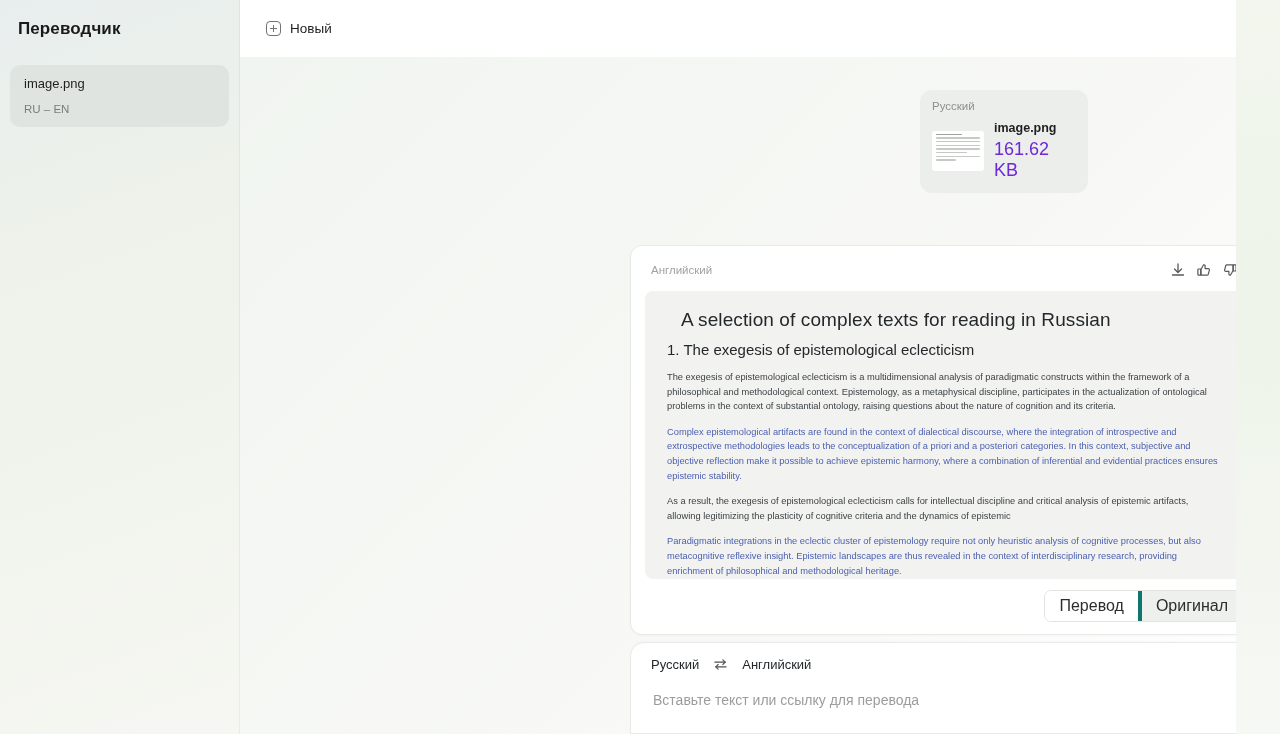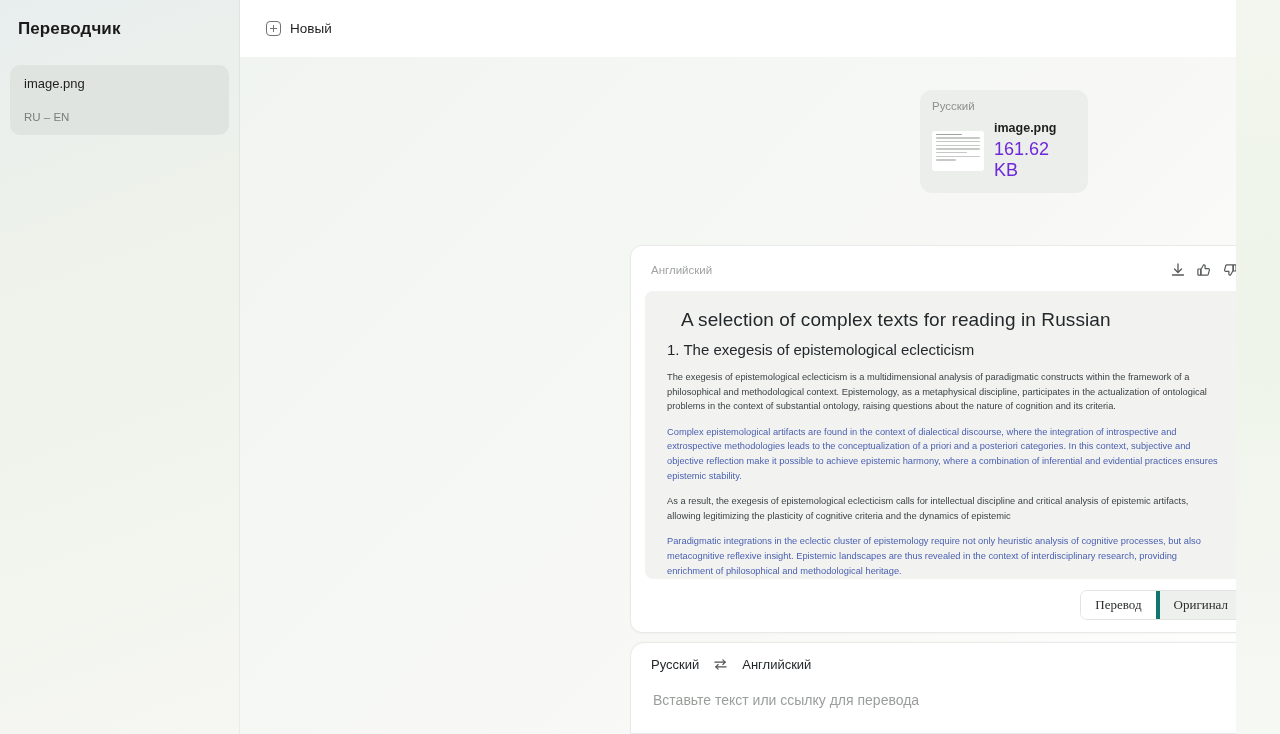--- a/index.html
+++ b/index.html
@@ -38,21 +38,21 @@
   .doc-item {
     background: #dfe4e0;
     border-radius: 10px;
     padding: 10px 14px 12px 14px;
     cursor: pointer;
   }
   .doc-name {
     font-size: 13px; color: #1f1f1f; line-height: 18px;
   }
   .doc-langs {
-    font-size: 11.5px; color: #7a7f7c; margin-top: 18px;
+    font-size: 11.5px; color: #7a7f7c; margin-top: 10px;
   }
 
   
   .main {
     flex: 1 1 auto;
     position: relative;
     display: flex; flex-direction: column;
     min-width: 0;
     background: transparent;
   }
@@ -172,23 +172,22 @@
   }
   .doc-p.blue { color: #4a5fb0; }
 
   .card-footer {
     display: flex; justify-content: flex-end; margin-top: 11px;
   }
   .seg {
     display: flex; border: 1px solid #e2e4e1; border-radius: 7px; overflow: hidden;
   }
   .seg-btn {
-    font-size: 13px; padding: 6px 14px; background: #ffffff; color: #2a2e2c;
+    font-size: 16px; padding: 6px 14px; background: #ffffff; color: #2a2e2c;
     cursor: pointer;
-    font-family: Liberation Serif, serif;
   }
   .seg-btn.active { background: #eef0ed; }
   .seg-btn + .seg-btn { border-left: 4px solid #0f766e; }
 
   
   .composer {
     position: absolute; left: 390px; bottom: 0px;
     width: 698px;
     background: #ffffff;
     border: 1px solid #e9eae8;

